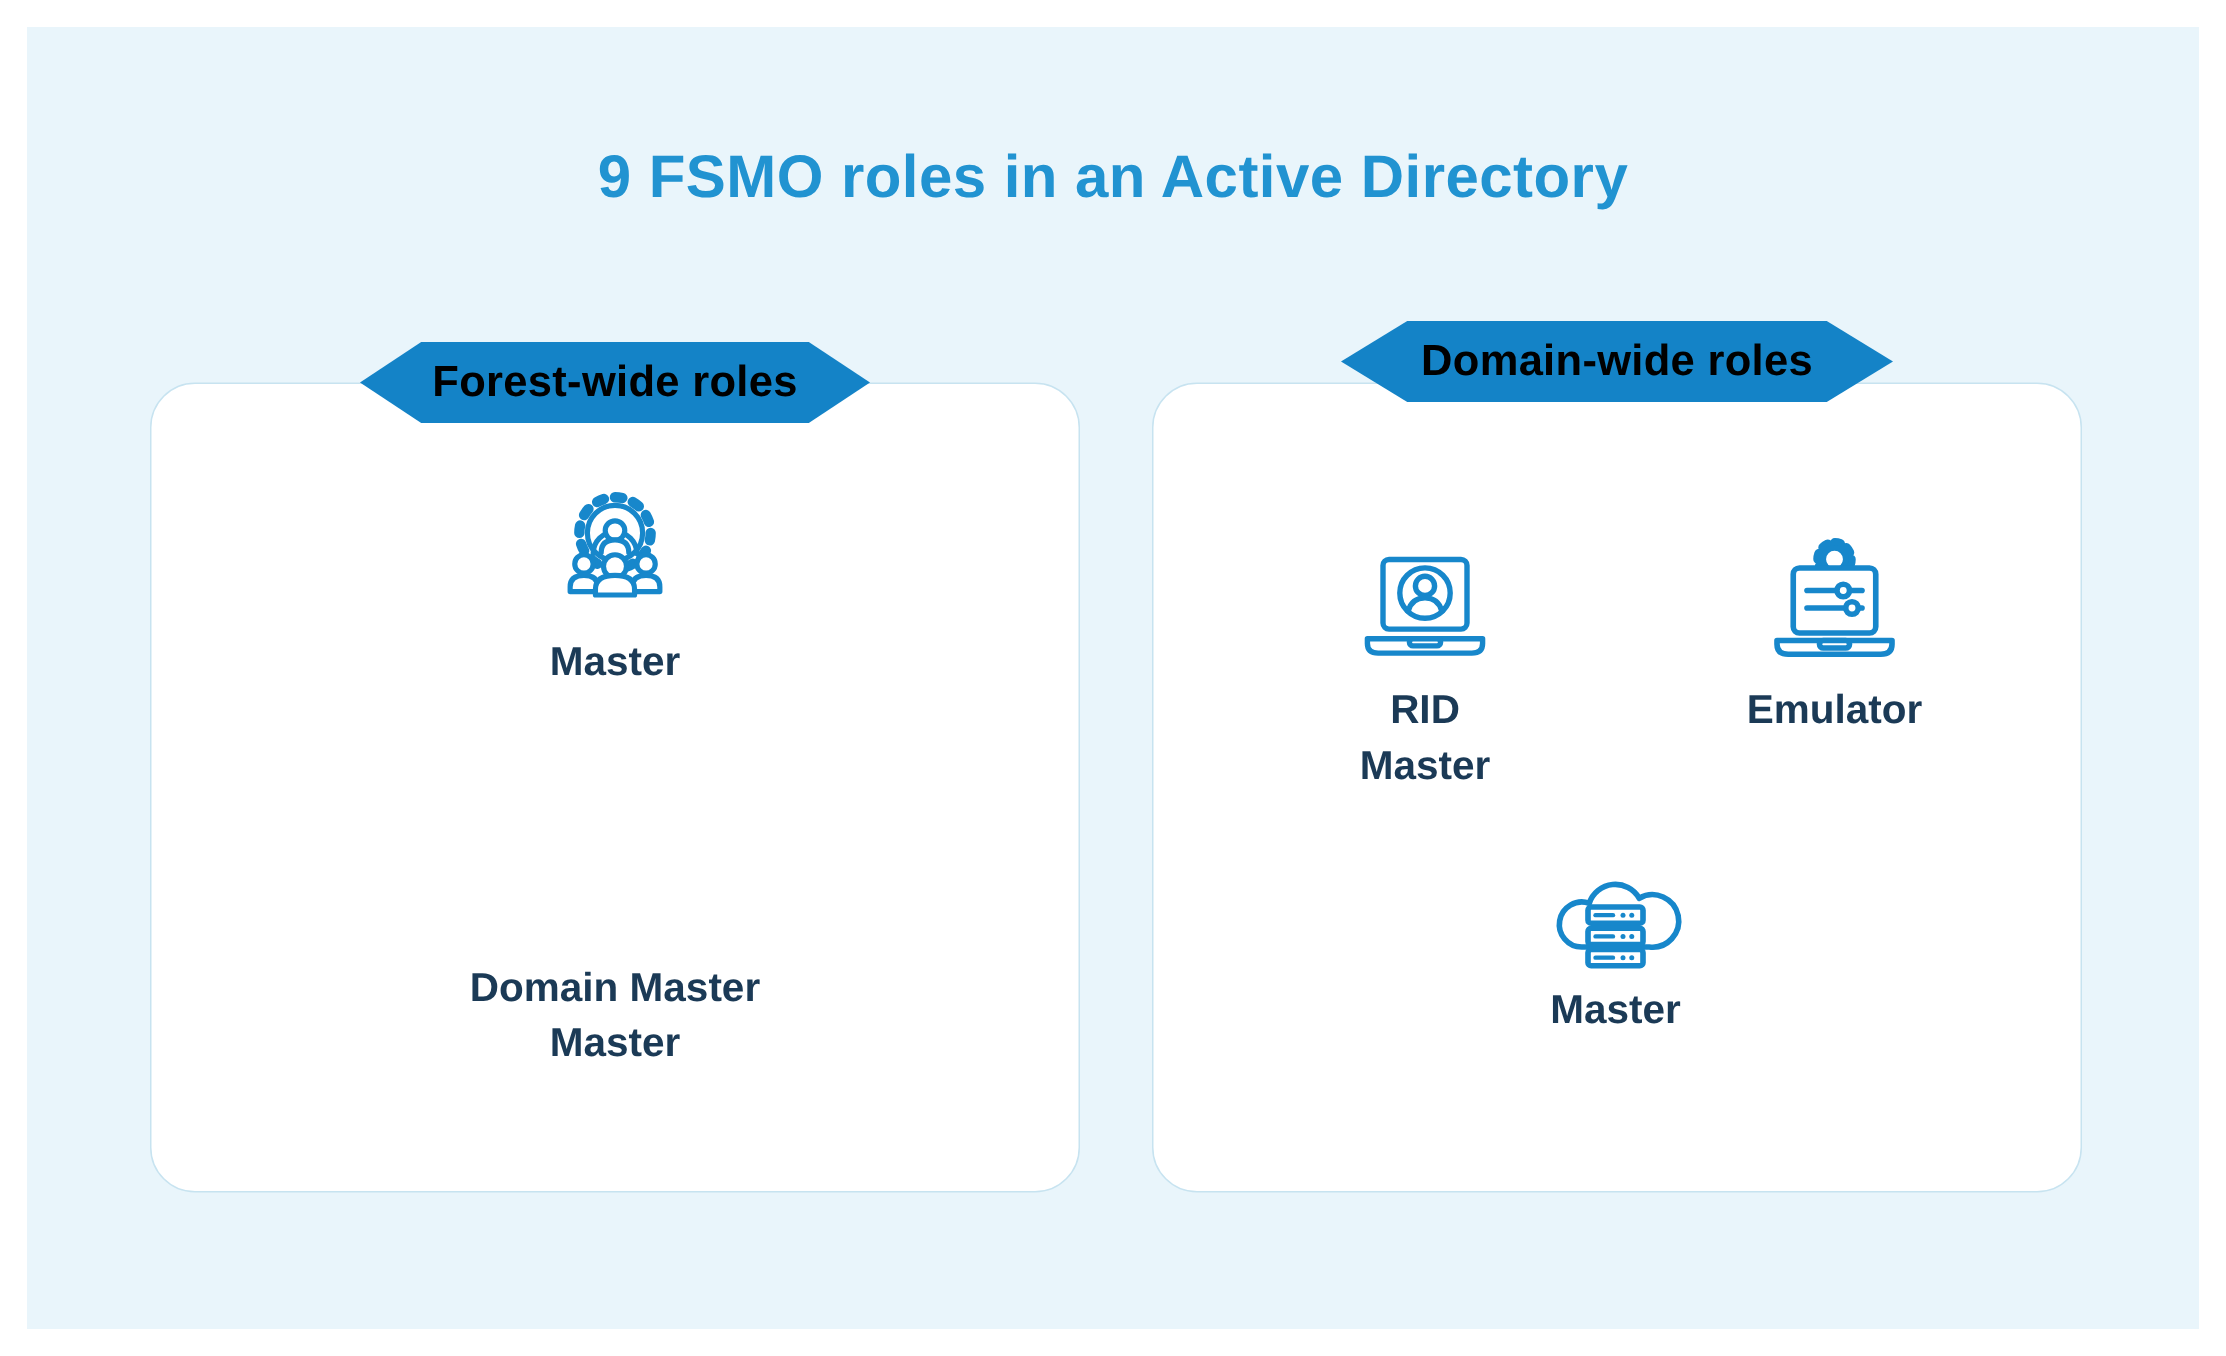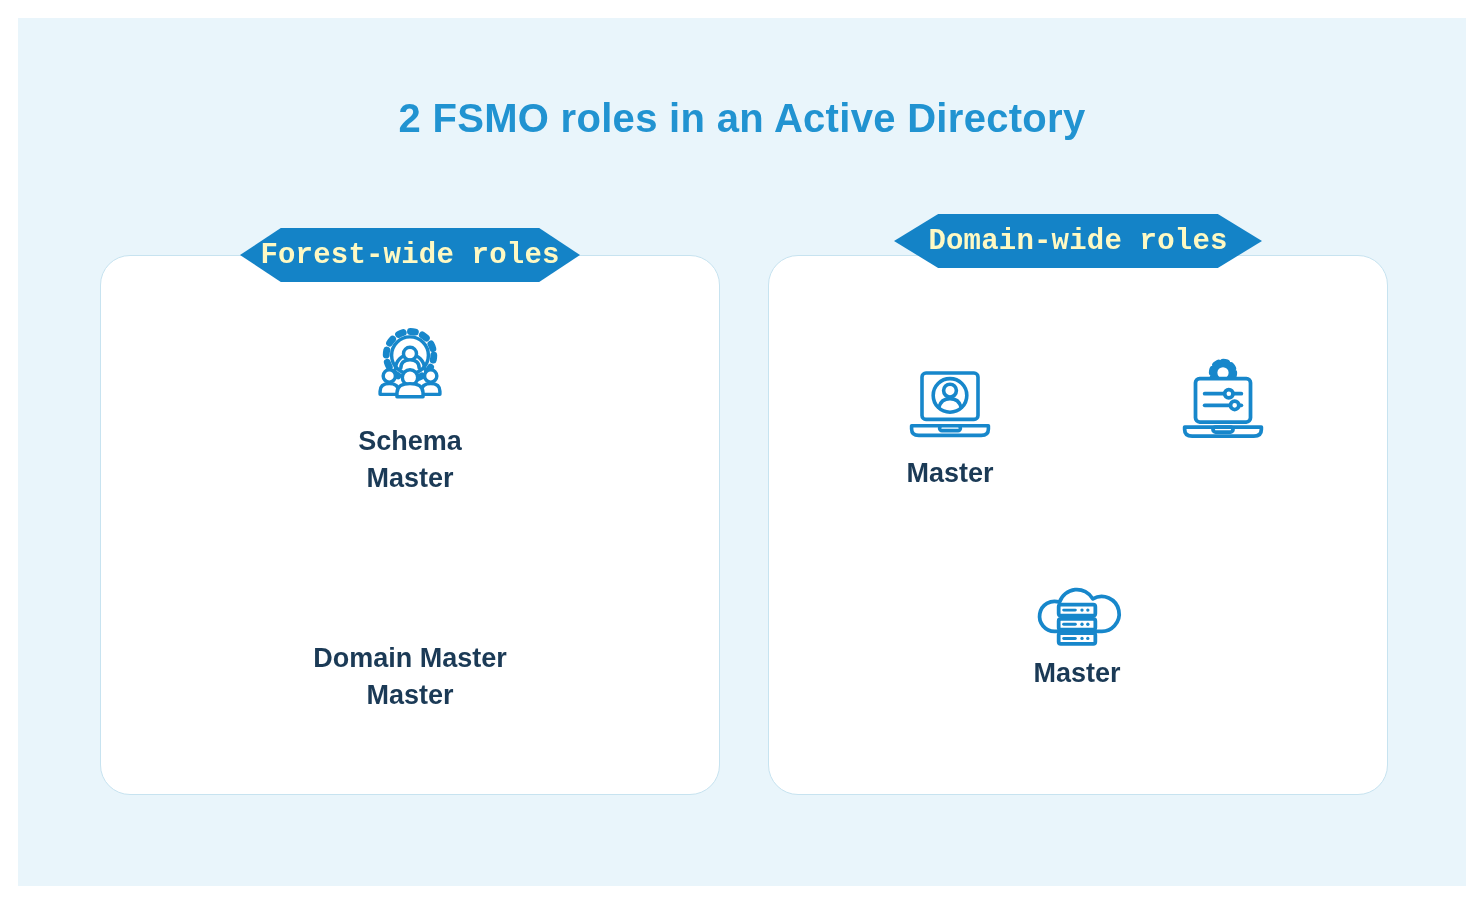--- a/index.html
+++ b/index.html
@@ -5,39 +5,39 @@
   html,body{margin:0;padding:0;background:#ffffff;}
   .stage{position:relative;width:1484px;height:904px;background:#ffffff;overflow:hidden;
          font-family:"Liberation Sans", sans-serif;}
   .canvas{position:absolute;left:18px;top:18px;width:1448px;height:868px;background:#E9F5FB;}
   .title{position:absolute;left:0;top:78px;width:100%;text-align:center;
          font-size:40px;font-weight:bold;color:#2193D1;letter-spacing:0.3px;}
   .card{position:absolute;width:620px;height:540px;background:#ffffff;
         border:1.5px solid #C7E3F0;border-radius:30px;box-sizing:border-box;}
   .card-forest{left:82px;top:237px;}
   .card-domain{left:750px;top:237px;}
-  .badge{position:absolute;height:54px;background:#1483C7;color:#fef9c3;
+  .badge{position:absolute;height:54px;background:#1483C7;color:#000000;
          display:flex;align-items:center;justify-content:center;
          font-size:29px;font-weight:bold;letter-spacing:0.2px;
-         clip-path:polygon(0 50%,12% 0,88% 0,100% 50%,88% 100%,12% 100%);font-family:Liberation Mono, monospace;}
+         clip-path:polygon(0 50%,12% 0,88% 0,100% 50%,88% 100%,12% 100%);}
   .badge-forest{left:222px;top:210px;width:340px;}
   .badge-domain{left:876px;top:196px;width:368px;}
   .icon{position:absolute;}
   .icon svg{display:block;width:100%;height:100%;}
   .role-label{position:absolute;text-align:center;font-size:27px;font-weight:bold;
               color:#1B3A56;line-height:37px;}
   .role-label span{display:block;}
 </style>
 </head>
 <body>
 
 <div class="stage">
   <div class="canvas">
 
-    <div class="title">2 FSMO roles in an Active Directory</div>
+    <div class="title">9 FSMO roles in an Active Directory</div>
 
     <div class="card card-forest"></div>
     <div class="badge badge-forest">Forest-wide roles</div>
 
     <div class="icon" style="left:346px;top:302px;width:92px;height:92px;">
       <svg viewBox="0 0 120 120">
         <g fill="none" stroke="#1787CB" stroke-width="4.5" stroke-linecap="round" stroke-linejoin="round">
           <circle cx="60" cy="46" r="31" stroke-width="9" stroke-dasharray="6.5 9.7"></circle>
           <circle cx="60" cy="46" r="24"></circle>
           <path d="M41 64 a19 19 0 0 1 38 0"></path>
@@ -46,21 +46,20 @@
           <circle cx="33" cy="73" r="8" fill="#ffffff"></circle>
           <path d="M21 97 v-4 q0 -10 12 -10 q12 0 12 10 v4 z" fill="#ffffff"></path>
           <circle cx="87" cy="73" r="8" fill="#ffffff"></circle>
           <path d="M75 97 v-4 q0 -10 12 -10 q12 0 12 10 v4 z" fill="#ffffff"></path>
           <circle cx="60" cy="75" r="10" fill="#ffffff"></circle>
           <path d="M43 100 v-5 q0 -12 17 -12 q17 0 17 12 v5 z" fill="#ffffff"></path>
         </g>
       </svg>
     </div>
     <div class="role-label" style="left:242px;top:405px;width:300px;">
-      <span>Schema</span>
       <span>Master</span>
     </div>
 
     <div class="role-label" style="left:212px;top:622px;width:360px;">
       <span>Domain Master</span>
       <span>Master</span>
     </div>
 
     <div class="card card-domain"></div>
     <div class="badge badge-domain">Domain-wide roles</div>
@@ -71,39 +70,41 @@
           <rect x="25" y="20" width="70" height="58" rx="5"></rect>
           <circle cx="60" cy="48" r="21"></circle>
           <circle cx="60" cy="42" r="8"></circle>
           <path d="M46 63 q3 -11 14 -11 q11 0 14 11"></path>
           <path d="M12 86 h96 v4 q0 8 -9 8 h-78 q-9 0 -9 -8 z"></path>
           <rect x="47" y="86" width="26" height="6" rx="3" fill="#ffffff"></rect>
         </g>
       </svg>
     </div>
     <div class="role-label" style="left:812px;top:437px;width:240px;">
+      <span>RID</span>
       <span>Master</span>
     </div>
 
     <div class="icon" style="left:1155px;top:334px;width:100px;height:100px;">
       <svg viewBox="0 0 120 120">
         <g fill="none" stroke="#1787CB" stroke-width="4.5" stroke-linecap="round" stroke-linejoin="round">
           <circle cx="60" cy="25" r="13" stroke-width="8" stroke-dasharray="4.2 6"></circle>
           <circle cx="60" cy="25" r="9"></circle>
           <rect x="27" y="32" width="66" height="52" rx="5" fill="#ffffff"></rect>
           <path d="M38 50 h44"></path>
           <circle cx="67" cy="50" r="5" fill="#ffffff"></circle>
           <path d="M38 64 h44"></path>
           <circle cx="74" cy="64" r="5" fill="#ffffff"></circle>
           <path d="M14 90 h92 v3 q0 8 -9 8 h-74 q-9 0 -9 -8 z"></path>
           <rect x="48" y="90" width="24" height="6" rx="3" fill="#ffffff"></rect>
         </g>
       </svg>
     </div>
     <div class="role-label" style="left:1075px;top:437px;width:260px;">
+      <span>Emulator</span>
     </div>
 
     <div class="icon" style="left:1009px;top:545px;width:100px;height:100px;">
       <svg viewBox="0 0 120 120">
         <g fill="none" stroke="#1787CB" stroke-width="4.5" stroke-linecap="round" stroke-linejoin="round">
           <path d="M33 82 a18 18 0 1 1 6 -35 a22 22 0 0 1 40 -4 a21 21 0 1 1 8 39 z"></path>
           <rect x="38" y="50" width="44" height="13" rx="2.5" fill="#ffffff"></rect>
           <rect x="38" y="67" width="44" height="13" rx="2.5" fill="#ffffff"></rect>
           <rect x="38" y="84" width="44" height="13" rx="2.5" fill="#ffffff"></rect>
           <path d="M44 56.5 h14" stroke-width="3.5"></path>

